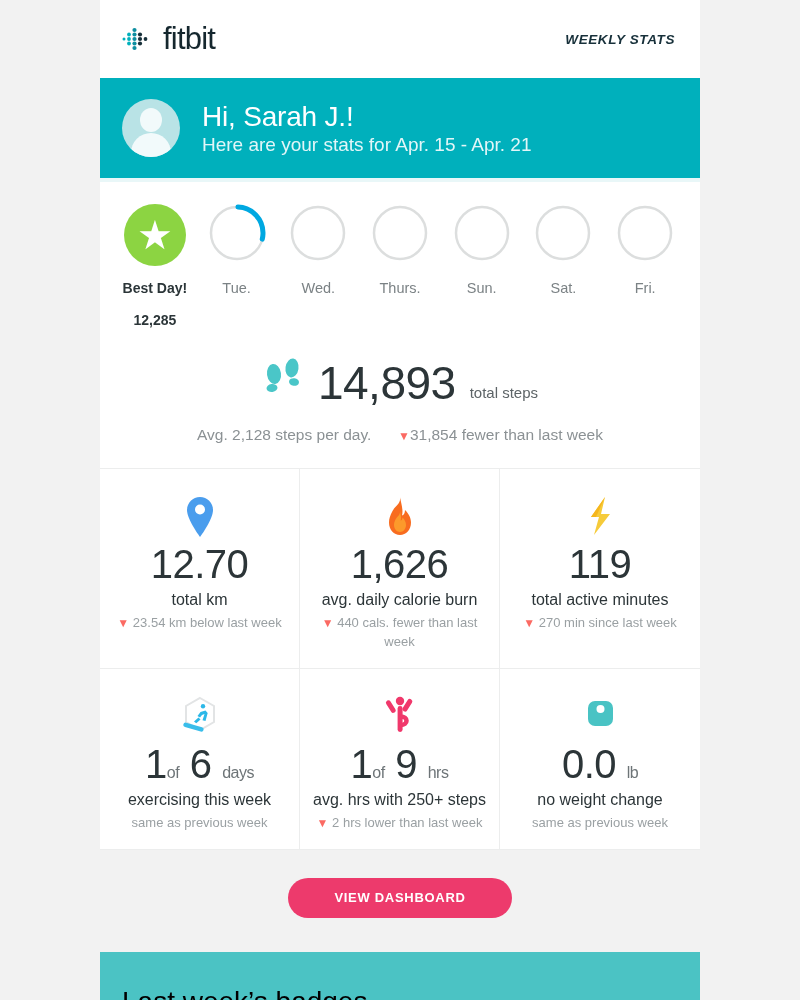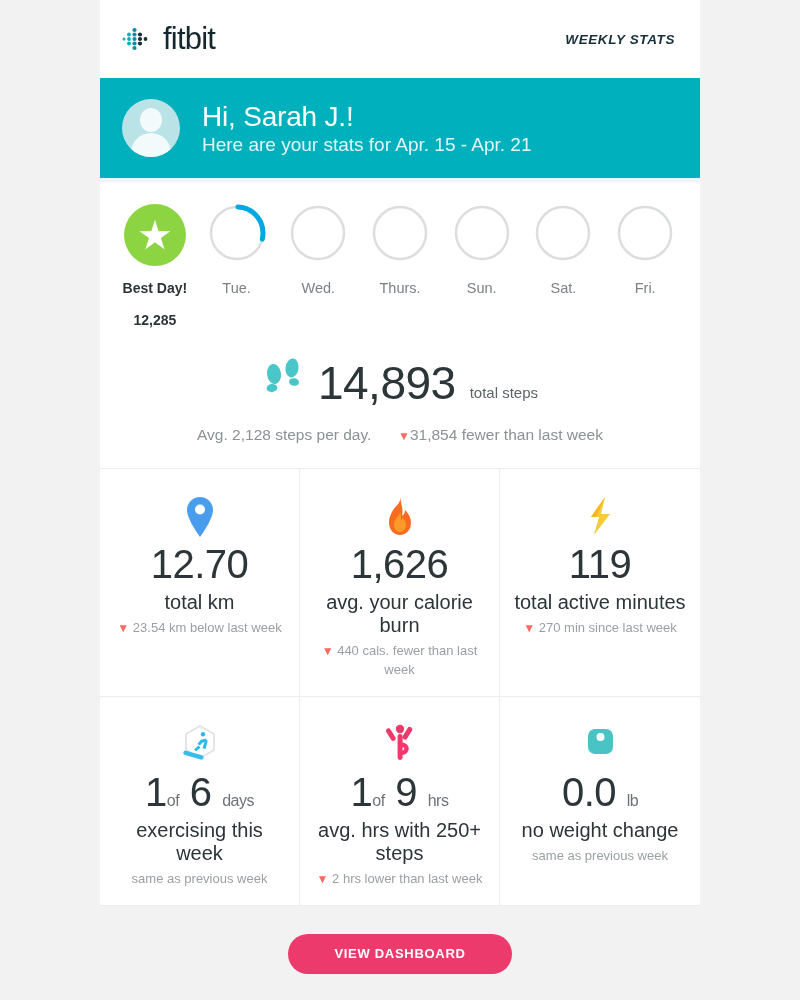--- a/index.html
+++ b/index.html
@@ -65,25 +65,25 @@
   .tri { color: #fb6a63; font-size: 12px; }
 
   
   .grid { background: #fff; display: flex; flex-wrap: wrap; border-top: 1px solid #eceded; }
   .cell { width: 200px; padding: 22px 12px 16px 12px; text-align: center;
           border-right: 1px solid #eceded; border-bottom: 1px solid #eceded; }
   .cell:nth-child(3n) { border-right: none; }
   .icon-slot { height: 52px; display: flex; align-items: center; justify-content: center; }
   .stat-number { font-size: 40px; color: #2c3538; font-weight: 300; line-height: 1.05; letter-spacing: -0.5px; }
   .stat-number .sm { font-size: 16px; color: #6d7477; font-weight: 400; }
-  .stat-label { margin-top: 6px; font-size: 20px; color: #2c3538; }
+  .stat-label { margin-top: 6px; font-size: 16px; color: #2c3538; }
   .stat-delta { margin-top: 5px; font-size: 13px; color: #9aa0a3; line-height: 1.45; }
 
   
-  .cta-wrap { background: #f2f2f2; padding: 28px 0 45px 0; text-align: center; }
+  .cta-wrap { background: #f2f2f2; padding: 28px 0 34px 0; text-align: center; }
   .cta-btn { display: inline-block; background: #ed3a6c; color: #fff; border: none;
              border-radius: 26px; padding: 0 46px; height: 40px; line-height: 40px;
              font-size: 13px; font-weight: bold; letter-spacing: 0.7px;
              font-family: "Liberation Sans", sans-serif; cursor: pointer; }
 
   
   .badges { background: #4bc3c4; padding: 34px 0 0 22px; height: 75px; }
   .badges-title { color: #000000; font-size: 28px; font-weight: 400; }
 </style>
 </head>
@@ -243,21 +243,21 @@
       </div>
 
       <div class="cell">
         <div class="icon-slot">
           <svg width="34" height="44" viewBox="0 0 34 44" aria-hidden="true">
             <path d="M17 2c1 7-5 9-7.5 14C7 20.5 6 24 6 27.5 6 35 10.9 40 17 40s11-5 11-12.5c0-5-2.5-9-6-12.5 0 3.5-1.5 5-3 5.5 1.5-6-1-12-2-18.5z" fill="#f86c1f"></path>
             <path d="M17 16c.5 4-3 5.5-4.5 8.5-1 2-1.5 3.8-1.5 5.5 0 4.2 2.8 7 6 7s6-2.8 6-7c0-3-1.5-5.5-3.5-7.5 0 2-1 2.8-1.8 3.2.8-3.5-.2-6.7-.7-9.7z" fill="#fc9a2b"></path>
           </svg>
         </div>
         <div class="stat-number">1,626</div>
-        <div class="stat-label">avg. your calorie burn</div>
+        <div class="stat-label">avg. daily calorie burn</div>
         <div class="stat-delta">
           <span class="tri">▼</span>
           <span>440 cals. fewer than last week</span>
         </div>
       </div>
 
       <div class="cell">
         <div class="icon-slot">
           <svg width="34" height="44" viewBox="0 0 34 44" aria-hidden="true">
             <path d="M22 2L8 22h8l-5 18L27 19h-9l4-17z" fill="#f6cb3a"></path>

